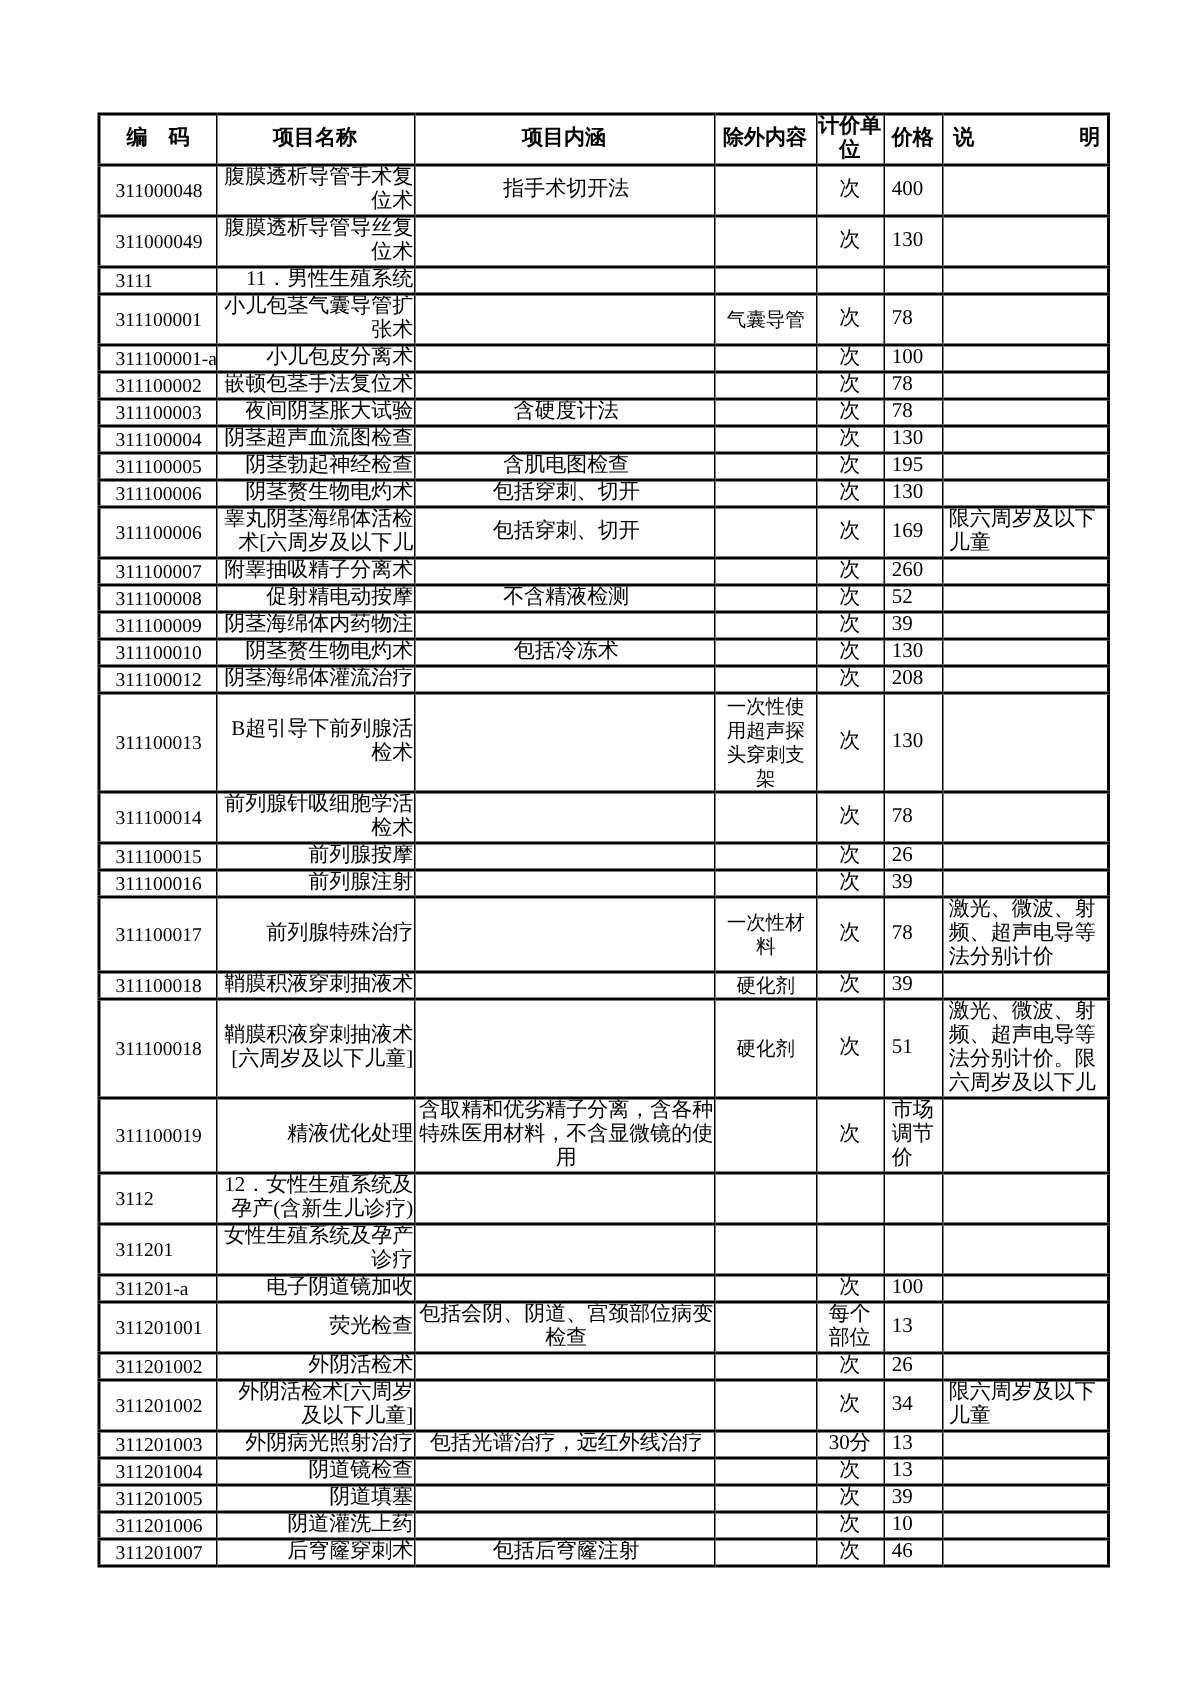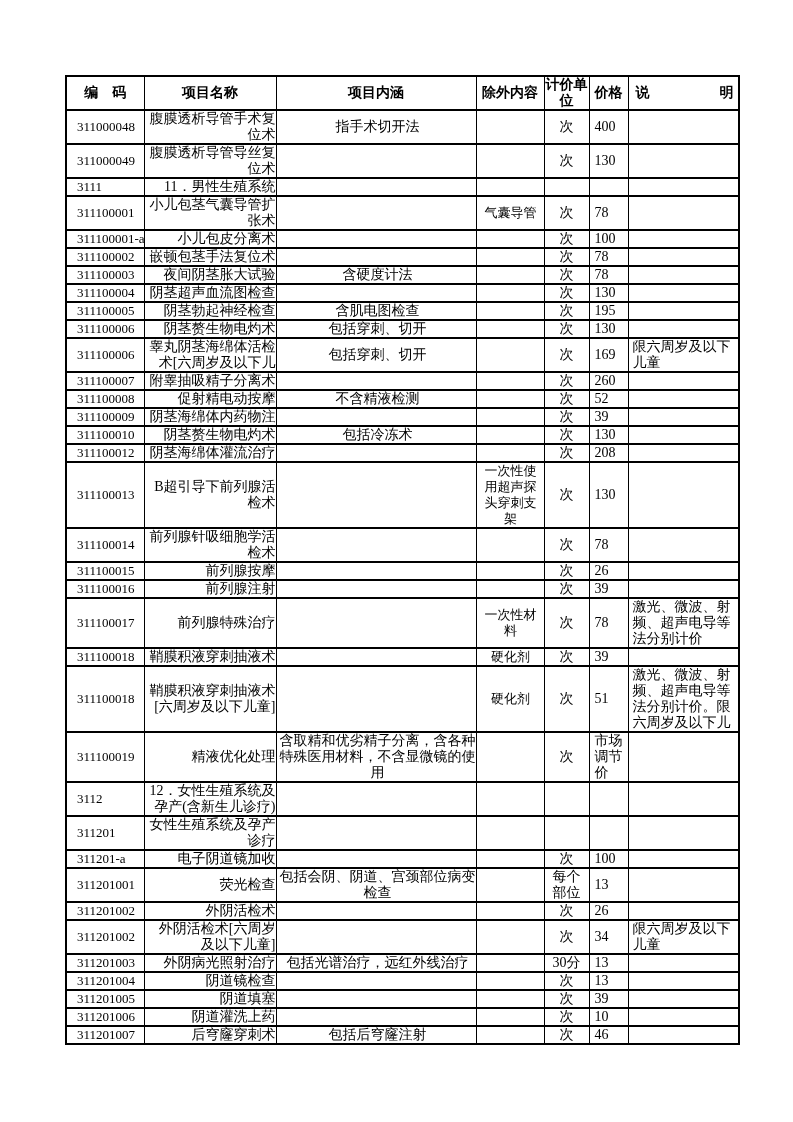--- a/index.html
+++ b/index.html
@@ -82,21 +82,20 @@
   td.td-unit {
     text-align: center;
     padding: 0 5px;
   }
   td.td-price {
     padding: 0 5px;
   }
   td.td-note {
     text-align: left;
     padding: 0 4px;
-    border-radius: 11px;
   }
   tbody td { height: 18px; }
   tr.section-row td { font-weight: normal; }
 </style>
 </head>
 <body>
 
 <div class="page">
   <table class="price-table">
     <colgroup>

